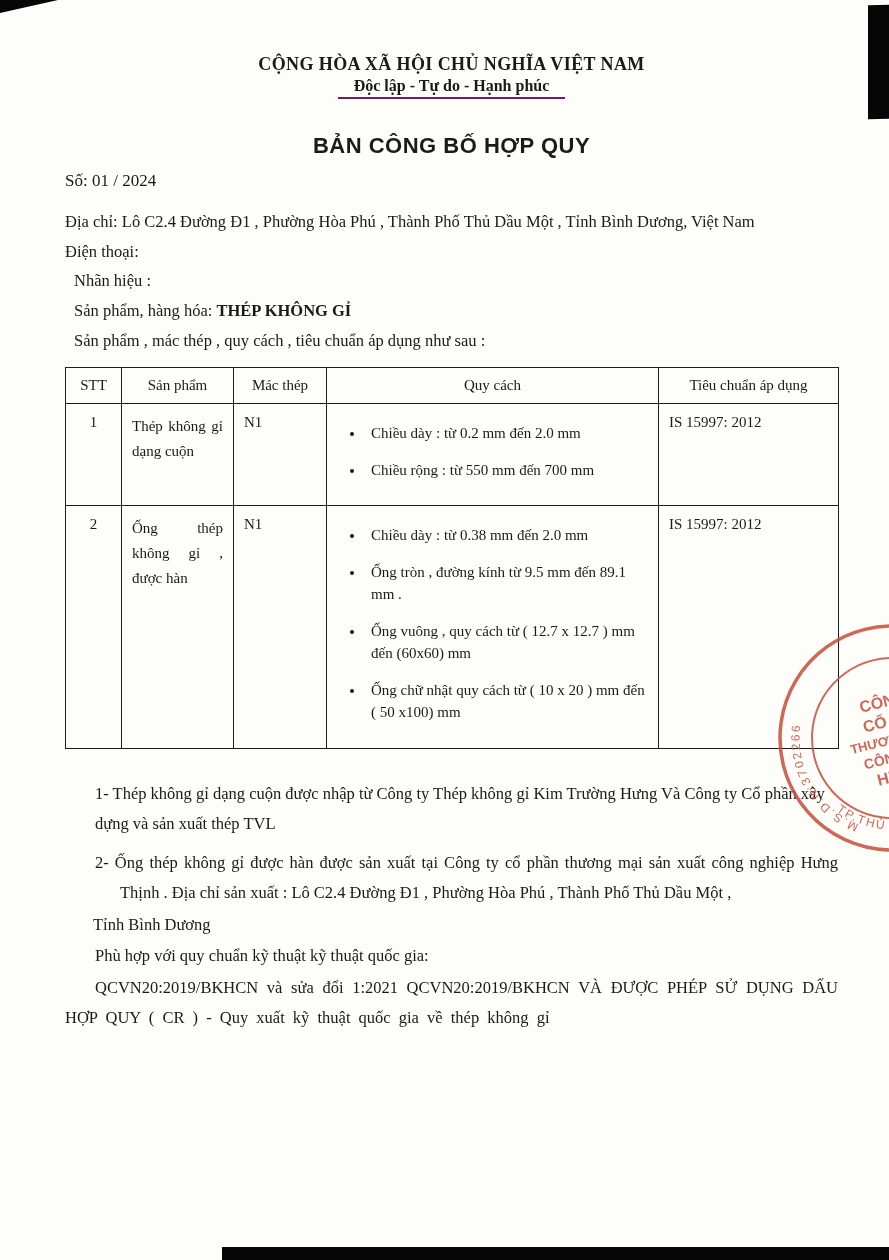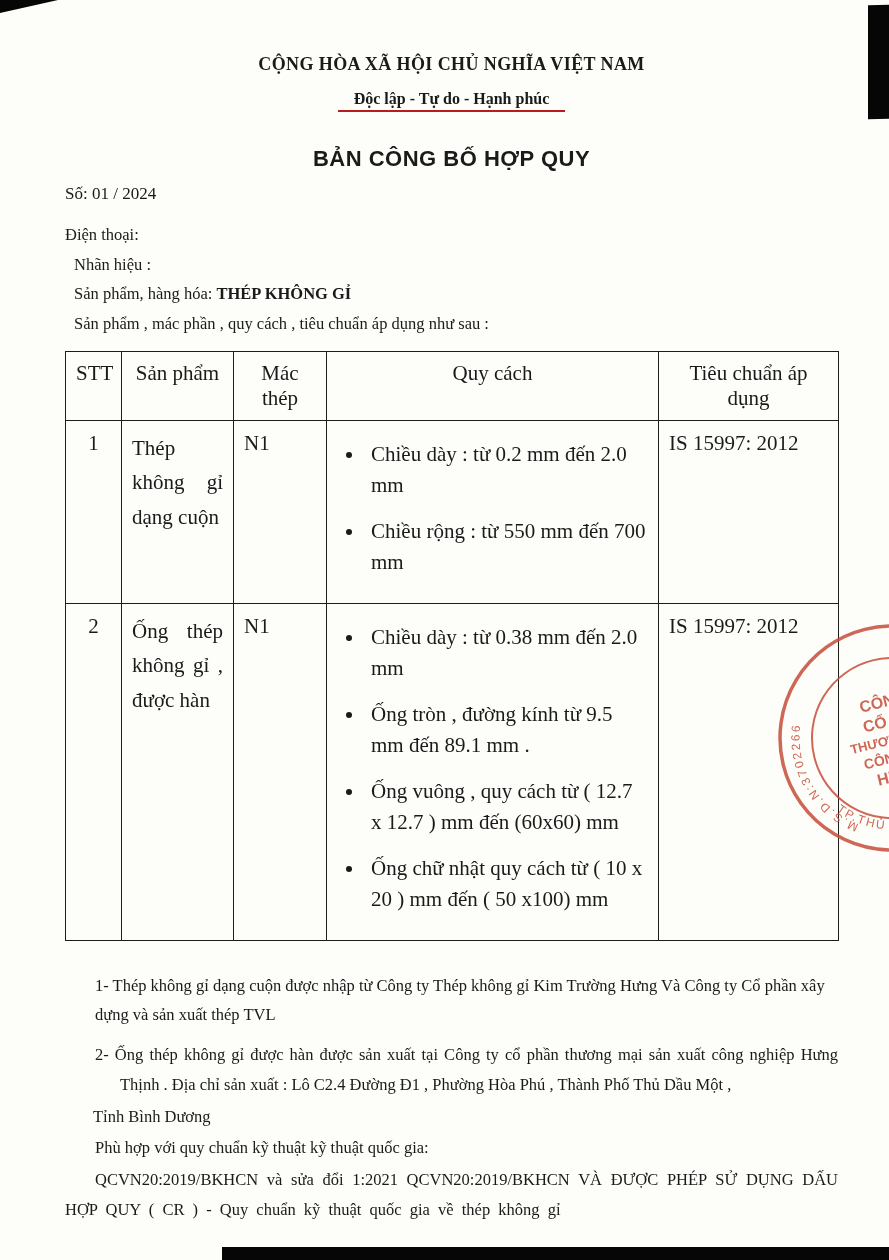--- a/index.html
+++ b/index.html
@@ -19,39 +19,39 @@
   }
   .artifact-top-right { top:5px; right:0; width:21px; height:114px; transform:skewY(-2deg); }
   .artifact-bottom { bottom:0; left:222px; right:0; height:13px; }
 
   
   .content { position:absolute; left:65px; top:42px; width:773px; }
 
   .nat-header { text-align:center; }
   .nat-line1 { font-weight:bold; font-size:18px; letter-spacing:.4px; padding-top:12px; }
   .nat-line2 {
-    display:inline-block; font-weight:bold; font-size:16px; margin-top:15px;
-    padding:0 16px 2px 16px; border-bottom:2px solid #b91c1c;
+    display:inline-block; font-weight:bold; font-size:16px; margin-top:2px;
+    padding:0 16px 2px 16px; border-bottom:2px solid #701a75;
   }
 
   .doc-title {
     text-align:center; font-family:"Liberation Sans","DejaVu Sans",sans-serif;
     font-weight:bold; font-size:22px; letter-spacing:.5px; margin-top:34px;
   }
   .doc-number { text-align:left; font-size:17px; margin-top:12px; }
 
   .info-block { margin-top:16px; font-size:16.5px; line-height:1.8; }
   .info-line { text-align:left; }
   .info-line.indented { padding-left:9px; }
   .bold { font-weight:bold; }
 
   
   table.spec {
     margin-top:12px; width:773px; border-collapse:collapse; table-layout:fixed;
-    font-size:21px;
+    font-size:15px;
   }
   table.spec th, table.spec td {
     border:1.6px solid #1c1c1c; vertical-align:top; padding:10px 10px;
   }
   table.spec th { font-weight:normal; text-align:center; padding:9px 10px; }
   table.spec th.c-stt { text-align:center; }
   td.cell-stt { text-align:center; padding-top:13px; }
   td.cell-product { text-align:justify; padding-top:13px; line-height:1.65; }
   td.cell-grade { padding-top:13px; padding-left:14px; }
   td.cell-specs { padding-top:8px; }
@@ -91,26 +91,27 @@
       <div class="nat-line1">CỘNG HÒA XÃ HỘI CHỦ NGHĨA VIỆT NAM</div>
       <div>
         <span class="nat-line2">Độc lập - Tự do - Hạnh phúc</span>
       </div>
     </div>
 
     <div class="doc-title">BẢN CÔNG BỐ HỢP QUY</div>
     <div class="doc-number">Số: 01 / 2024</div>
 
     <div class="info-block">
+      <div class="info-line">Địa chỉ: Lô C2.4 Đường Đ1 , Phường Hòa Phú , Thành Phố Thủ Dầu Một , Tỉnh Bình Dương, Việt Nam</div>
       <div class="info-line">Điện thoại:</div>
       <div class="info-line indented">Nhãn hiệu :</div>
       <div class="info-line indented">
         <span>Sản phẩm, hàng hóa: </span><span class="bold">THÉP KHÔNG GỈ</span>
       </div>
-      <div class="info-line indented">Sản phẩm , mác phần , quy cách , tiêu chuẩn áp dụng như sau :</div>
+      <div class="info-line indented">Sản phẩm , mác thép , quy cách , tiêu chuẩn áp dụng như sau :</div>
     </div>
 
     <table class="spec">
       <colgroup>
         <col style="width:56px">
           <col style="width:112px">
           <col style="width:93px">
           <col style="width:332px">
           <col style="width:180px">
       </colgroup>
@@ -151,21 +152,21 @@
             <td class="cell-standard">IS 15997: 2012</td>
           </tr>
         </tbody>
     </table>
 
     <div class="notes">
       <div class="note-1">1- Thép không gỉ dạng cuộn được nhập từ Công ty Thép không gỉ Kim Trường Hưng Và Công ty Cổ phần xây dựng và sản xuất thép TVL</div>
       <div class="note-2">2- Ống thép không gỉ được hàn được sản xuất tại Công ty cổ phần thương mại sản xuất công nghiệp Hưng Thịnh . Địa chỉ sản xuất : Lô C2.4 Đường Đ1 , Phường Hòa Phú , Thành Phố Thủ Dầu Một ,</div>
       <div class="note-province">Tỉnh Bình Dương</div>
       <div class="note-conform">Phù hợp với quy chuẩn kỹ thuật kỹ thuật quốc gia:</div>
-      <div class="note-qcvn">QCVN20:2019/BKHCN và sửa đổi 1:2021 QCVN20:2019/BKHCN VÀ ĐƯỢC PHÉP SỬ DỤNG DẤU HỢP QUY ( CR ) -  Quy chuẩn kỹ thuật quốc gia về thép không gỉ</div>
+      <div class="note-qcvn">QCVN20:2019/BKHCN và sửa đổi 1:2021 QCVN20:2019/BKHCN VÀ ĐƯỢC PHÉP SỬ DỤNG DẤU HỢP QUY ( CR ) -  Quy xuất kỹ thuật quốc gia về thép không gỉ</div>
     </div>
 
   </div>
 
   <svg class="stamp" viewBox="0 0 240 240" aria-hidden="true">
     <circle class="ring" cx="120" cy="120" r="112" stroke-width="3.5"></circle>
     <circle class="ring" cx="120" cy="120" r="80" stroke-width="2"></circle>
     <defs>
       <path id="arcL" d="M 82,204 A 92 92 0 0 1 82,36" fill="none"></path>
       <path id="arcB" d="M 42,168 A 92 92 0 0 0 198,168" fill="none"></path>

